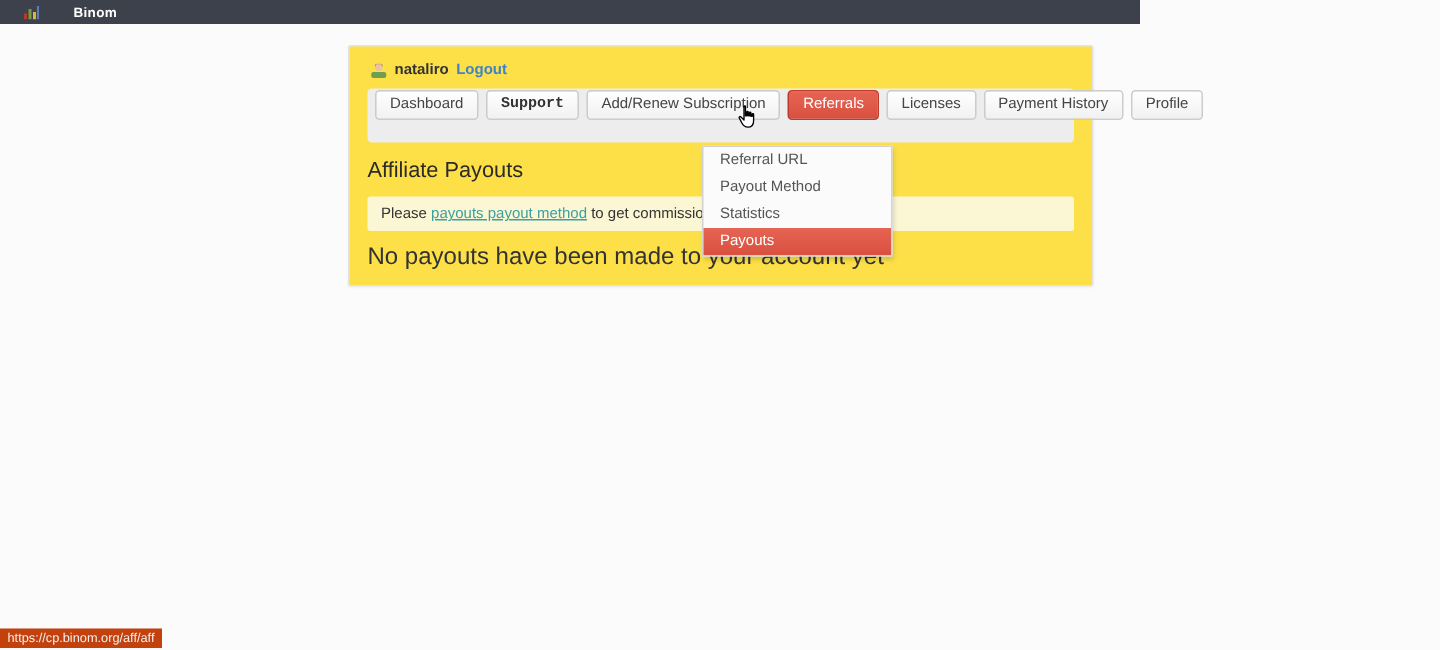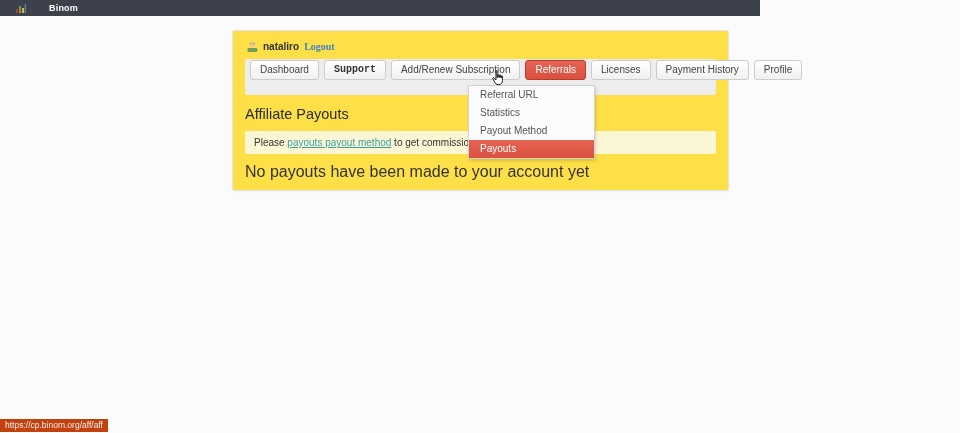--- a/index.html
+++ b/index.html
@@ -23,21 +23,21 @@
   .card {
     position:absolute; left:232px; top:30px; width:497px; height:161px;
     background:#fde047; border:1px solid #e3e3e3; border-radius:2px;
     box-shadow:0 1px 2px rgba(0,0,0,.04);
   }
   .user-row {
     margin:10px 14px 0; display:flex; align-items:center; gap:5px;
     font-size:10px;
   }
   .user-name { font-weight:bold; color:#333; }
-  .logout-link { color:var(--link_blue,#4183c4); text-decoration:none; font-weight:bold; cursor:pointer;font-family:Liberation Serif, serif; }
+  .logout-link { color:var(--link_blue,#4183c4); text-decoration:none; font-weight:bold; cursor:pointer; }
   
   .tabstrip {
     margin:7px 12px 0; background:#ededed; border-radius:3px;
     padding:1px 5px; display:flex; align-items:flex-start; gap:5px; height:36px;
   }
   .tab-btn {
     background:linear-gradient(#ffffff,#f1f1f1);
     border:1px solid #cccccc; border-radius:3px;
     font-family:inherit; font-size:10px; color:#444;
     padding:3px 9px; line-height:12px; cursor:pointer; white-space:nowrap;
@@ -50,21 +50,21 @@
   
   .page-title { margin:11px 12px 9px; font-size:14.5px; font-weight:normal; color:#2b2b2b; }
   .alert {
     margin:0 12px; background:var(--alert_bg,#fbf7d5); border-radius:2px;
     padding:6px 9px; font-size:10px; color:#333; line-height:11px; height:23px;
   }
   .alert-link { color:var(--link_teal,#3ba0a0); text-decoration:underline; cursor:pointer; }
   .empty-msg { margin:9px 12px; font-size:16px; color:#333; }
   
   .dropdown {
-    position:absolute; left:468px; top:85px; width:127px;
+    position:absolute; left:468px; top:97px; width:127px;
     background:#fbfbfb; border:1px solid #d2d2d2;
     box-shadow:1px 2px 3px rgba(0,0,0,.15); z-index:5;
   }
   .dropdown-item {
     font-size:10px; color:#555; padding:3px 11px; line-height:12px; cursor:pointer;
   }
   .dropdown-item.active {
     background:linear-gradient(var(--accent_light,#e66454),var(--accent,#d9503f));
     color:#fff;
   }
@@ -120,22 +120,22 @@
 
   <div class="alert">
     <span>Please </span><a class="alert-link">payouts payout method</a><span> to get commission in our affilia</span>
   </div>
 
   <div class="empty-msg">No payouts have been made to your account yet</div>
 </div>
 
 <div class="dropdown">
   <div class="dropdown-item">Referral URL</div>
+  <div class="dropdown-item">Payout Method</div>
   <div class="dropdown-item">Statistics</div>
-  <div class="dropdown-item">Payout Method</div>
   <div class="dropdown-item active">Payouts</div>
 </div>
 
 <div class="cursor">
   <svg width="14" height="16" viewBox="0 0 14 16">
     <path d="M5 1.2 C5 0.5 6 0.5 6 1.2 L6 7.2 L6.9 7.2 L6.9 4.7 C6.9 4.1 7.8 4.1 7.8 4.7 L7.8 7.2 L8.7 7.2 L8.7 5.3 C8.7 4.7 9.6 4.7 9.6 5.3 L9.6 7.5 L10.5 7.5 L10.5 6.2 C10.5 5.6 11.4 5.6 11.4 6.2 L11.4 10.6 C11.4 13.1 9.9 14.7 7.6 14.7 C5.3 14.7 4.4 13.6 3.5 11.8 L1.8 8.6 C1.5 8 2.3 7.4 2.8 7.9 L5 10 Z" fill="#ffffff" stroke="#000000" stroke-width="0.9" stroke-linejoin="round"></path>
   </svg>
 </div>
 
 <div class="statusbar">https://cp.binom.org/aff/aff</div>

